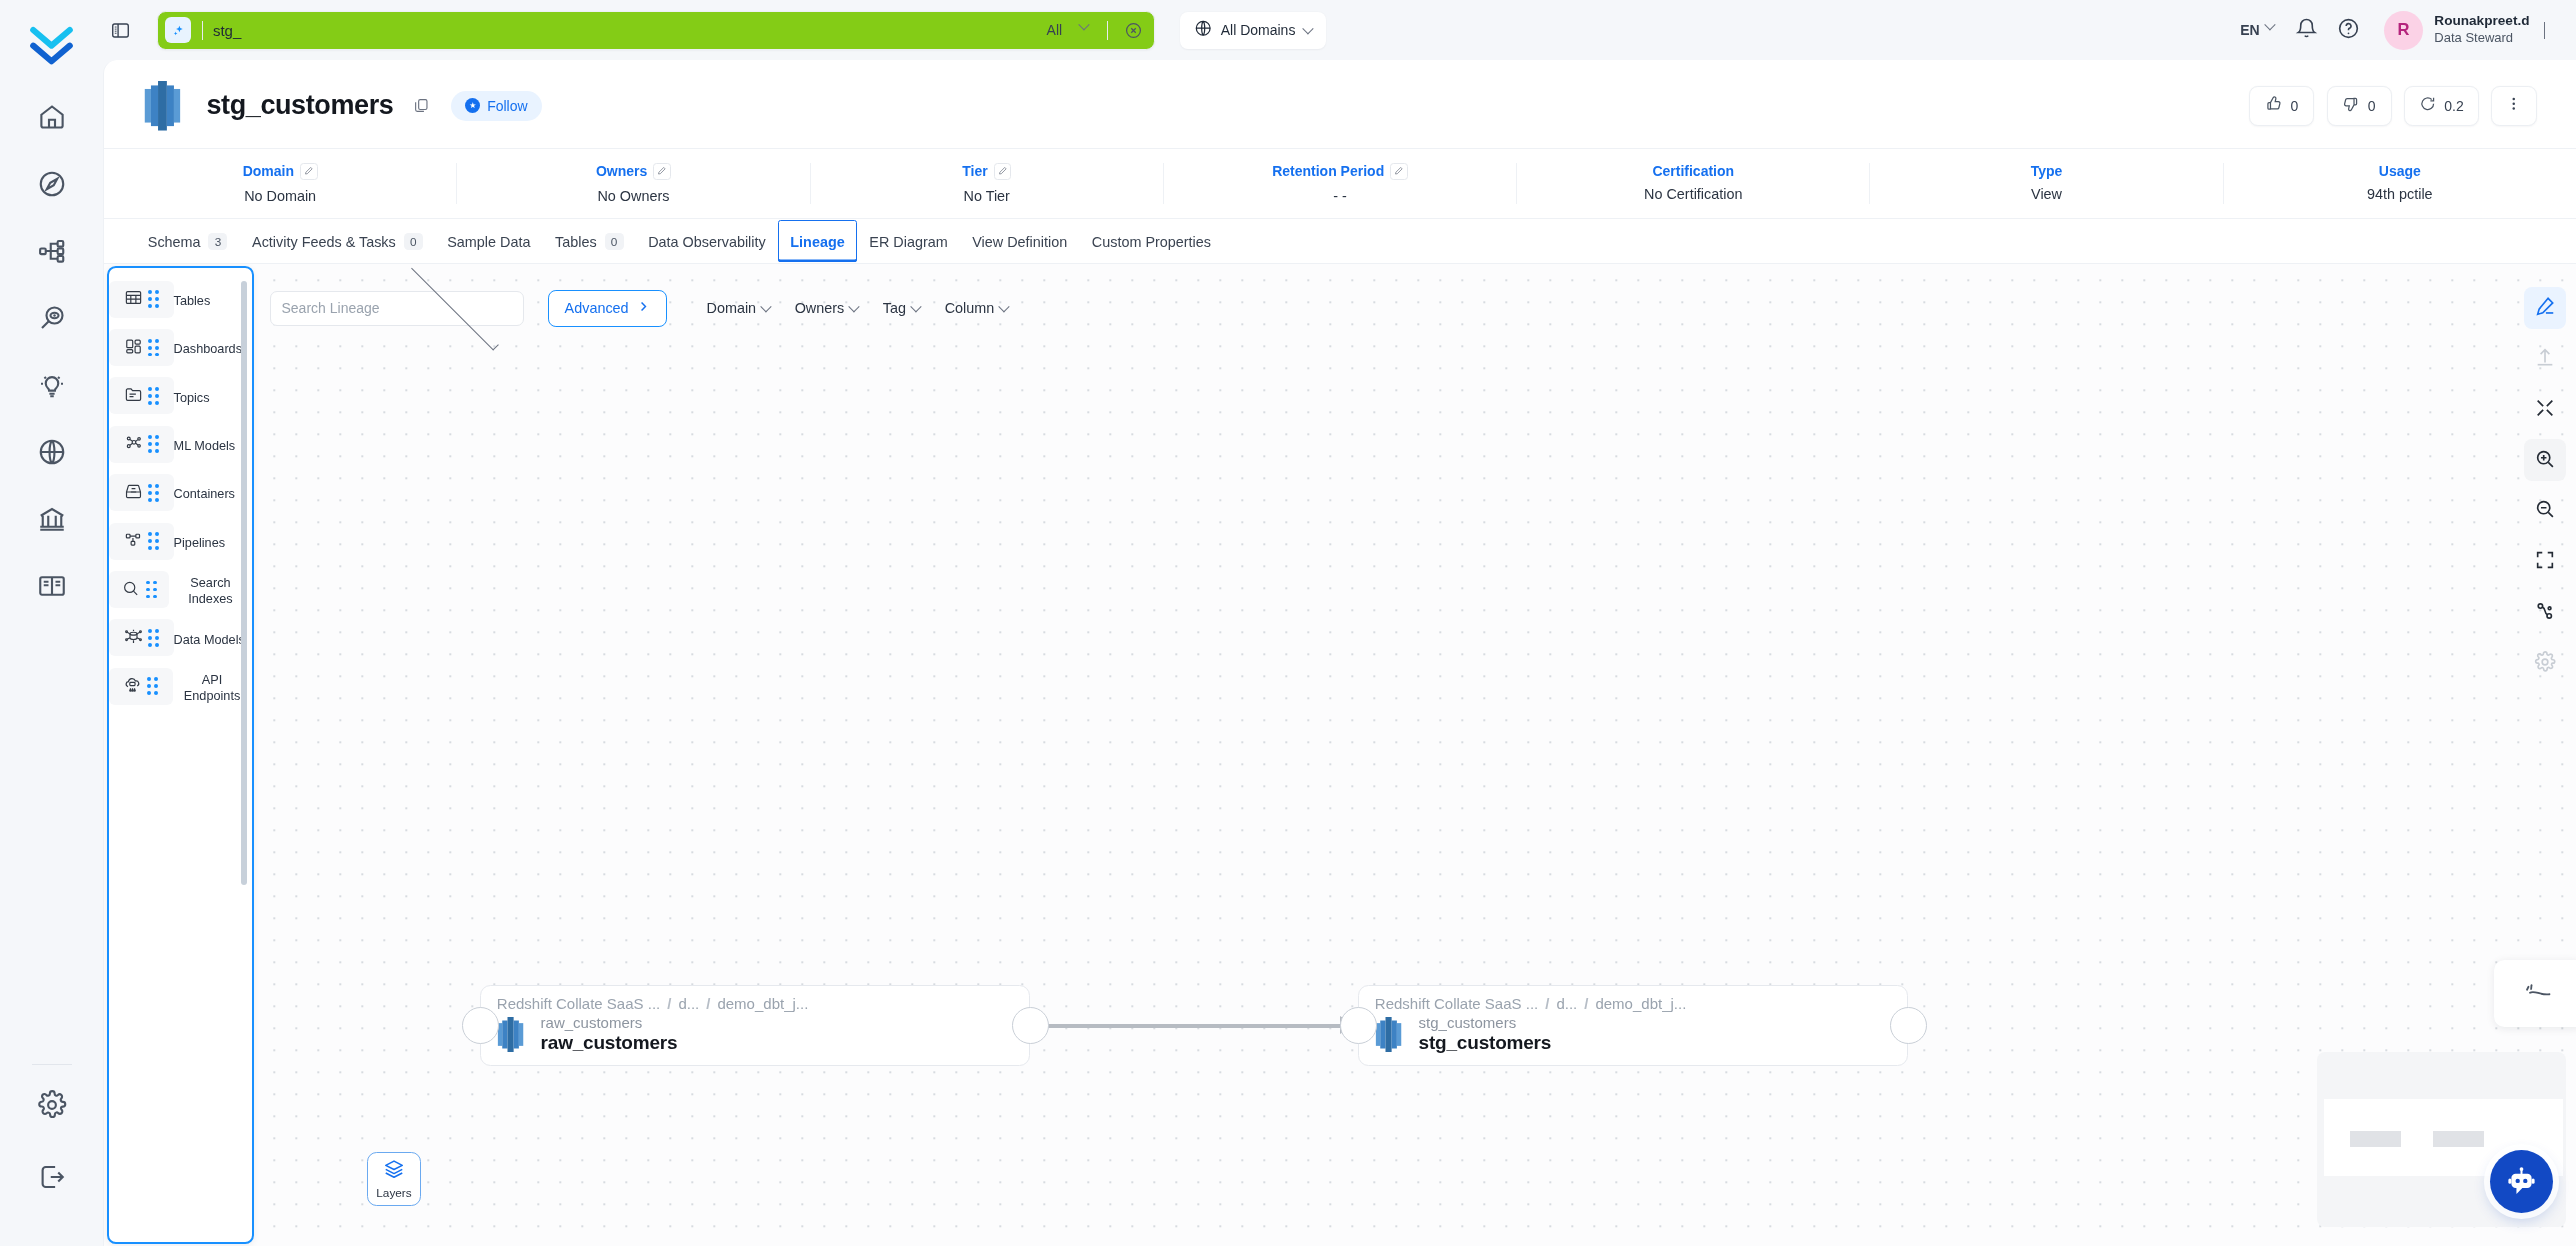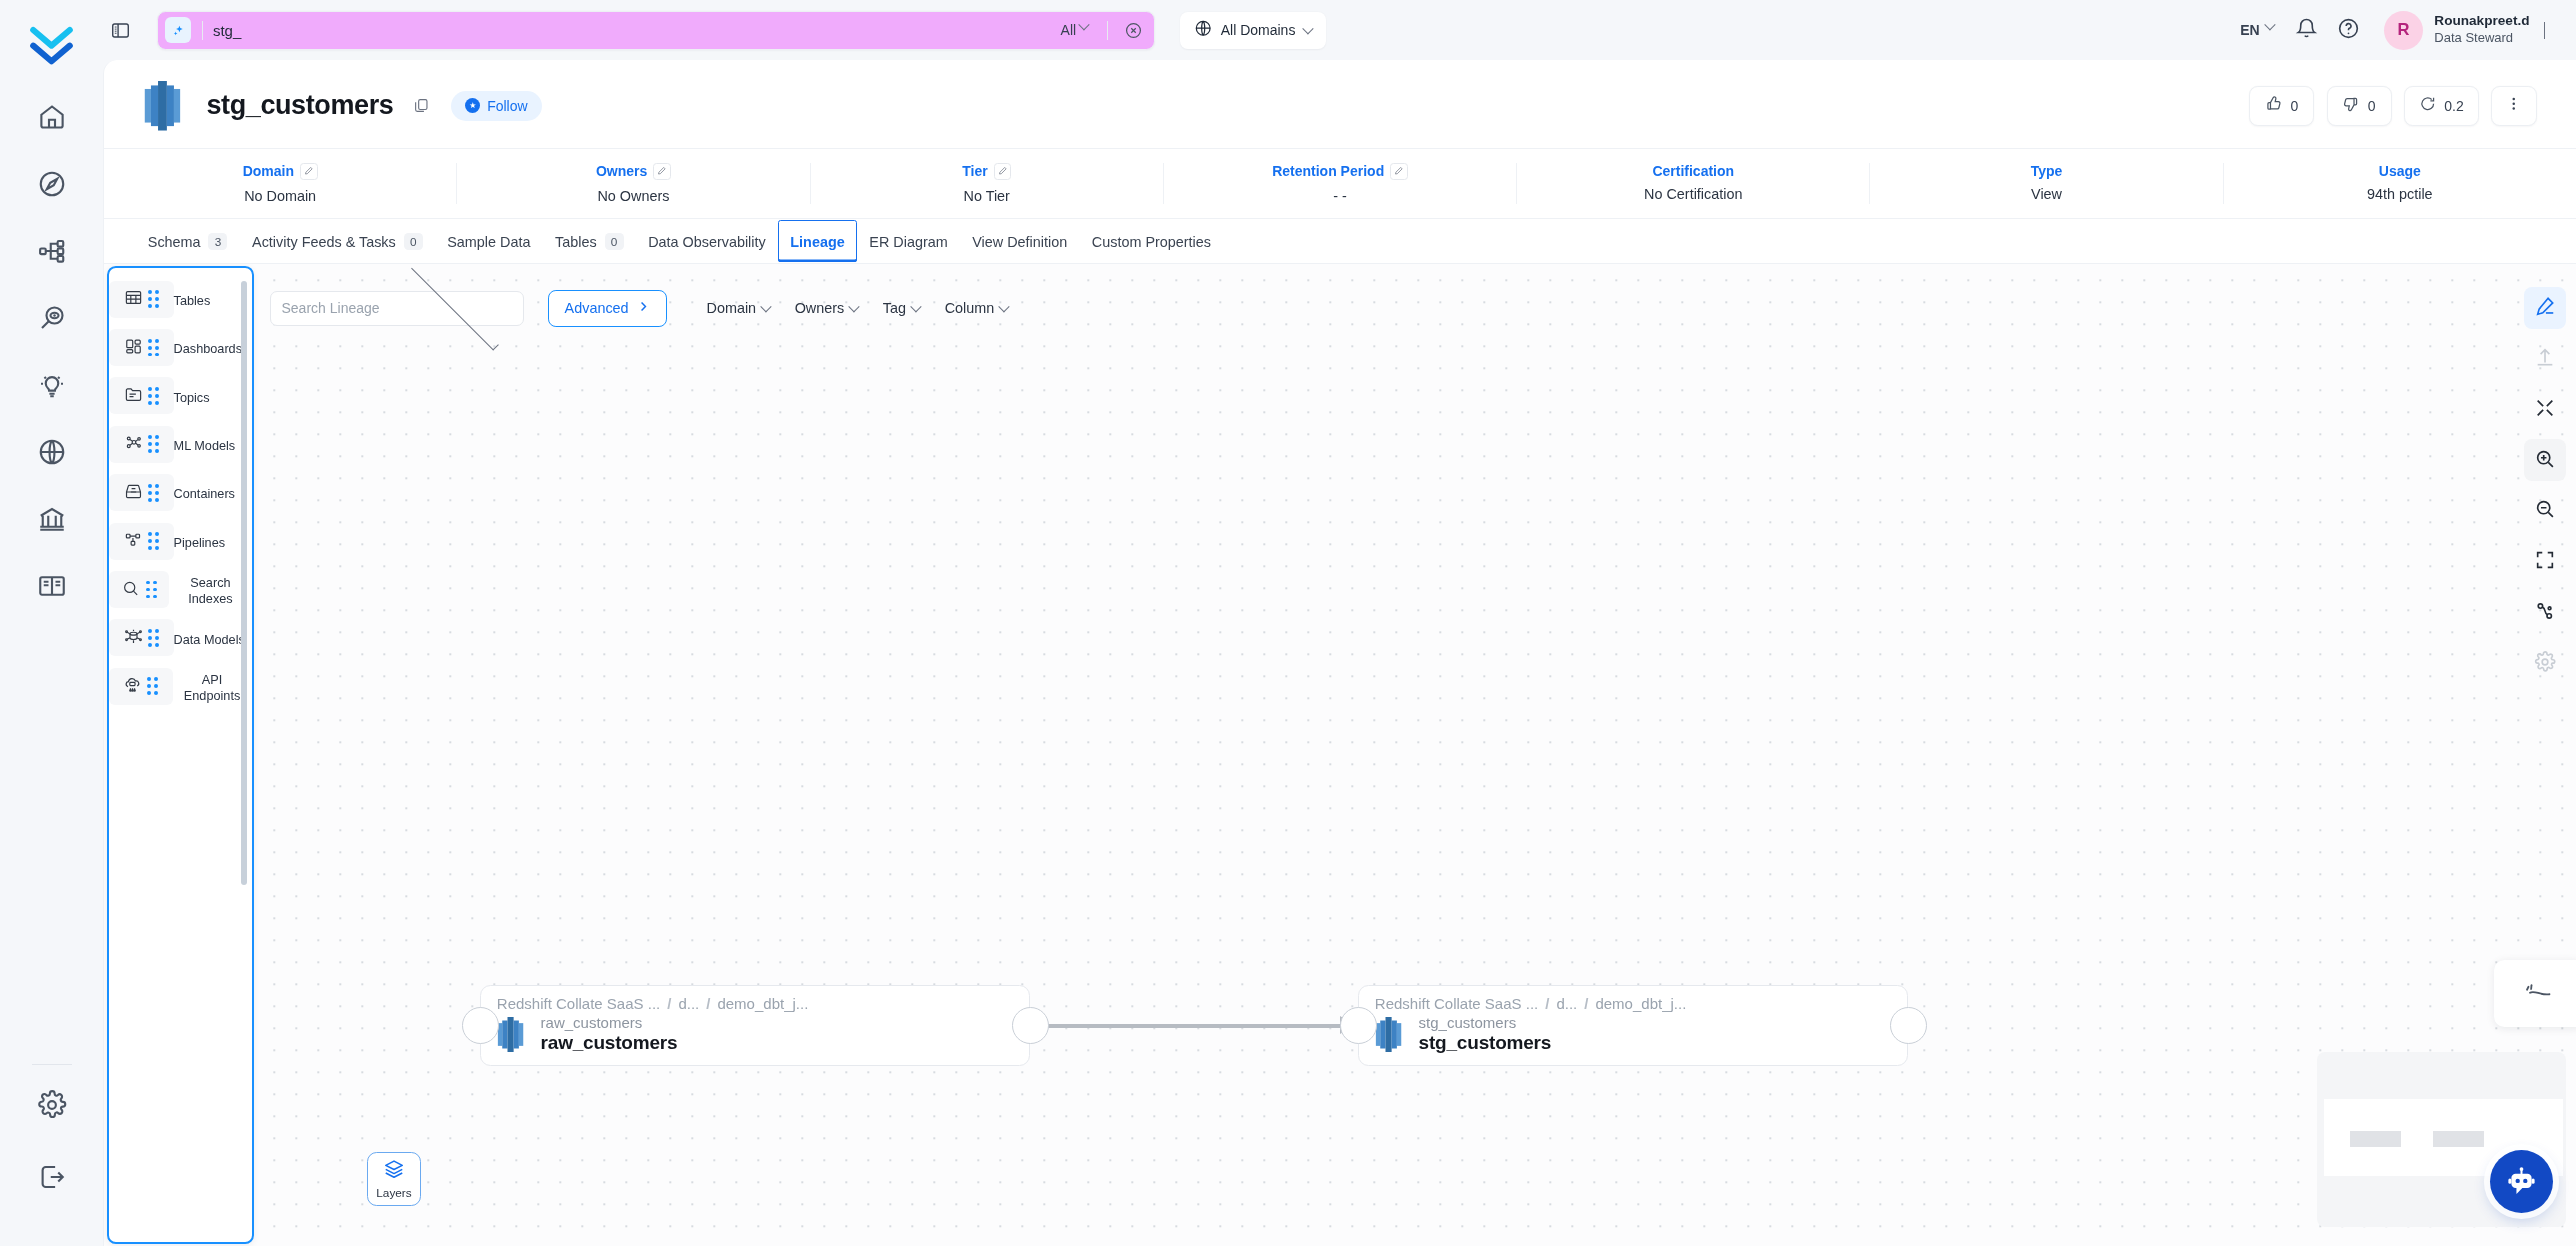--- a/index.html
+++ b/index.html
@@ -38,35 +38,35 @@
   
   .topbar {
     height: 60px; display: flex; align-items: center;
     background: #f5f7fa; padding: 0 31.5px 0 0; gap: 0;
     flex: 0 0 60px;
   }
   .panel-toggle { width: 35px; height: 35px; display:flex; align-items:center; justify-content:center; cursor:pointer; margin-right: 19px;}
   .panel-toggle svg { width: 19px; height: 19px; }
 
   .searchbar {
-    flex: 0 0 998px; height: 39px; background: #f0abfc; border: 0.9px solid #edf0f4;
+    flex: 0 0 998px; height: 39px; background: #84cc16; border: 0.9px solid #edf0f4;
     border-radius: 8.8px; display: flex; align-items: center; padding: 0 5.3px 0 7px;
     box-shadow: 0 0.9px 1.8px rgba(16,24,40,.04);
   }
   .ai-chip {
     width: 26px; height: 26px; border-radius: 6.1px; background: #e8f3fe;
     display: flex; align-items: center; justify-content: center; cursor: pointer; flex: 0 0 26px;
   }
   .vsep { width: 0.9px; height: 19px; background: #e7ebf0; margin: 0 10.5px; flex: 0 0 0.9px; }
   .search-input {
     flex: 1; border: none; outline: none; font-size: 15px; color: #1f2937;
     font-family: "Liberation Sans", sans-serif; background: transparent; min-width: 0;
   }
   .search-input::placeholder { color: #9aa3ae; }
-  .search-scope { display: flex; align-items: flex-start; gap: 4px; font-size: 14px; color: #374151; cursor: pointer; padding: 0 8.8px; white-space: nowrap;}
+  .search-scope { display: flex; align-items: flex-start; gap: 18px; font-size: 14px; color: #374151; cursor: pointer; padding: 0 8.8px; white-space: nowrap;}
   .clear-btn { width: 30px; height: 30px; display:flex; align-items:center; justify-content:center; cursor:pointer; }
 
   .domains-btn {
     margin-left: 24.5px; height: 37px; background: #fff; border-radius: 7.9px;
     display: flex; align-items: center; gap: 8.8px; padding: 0 14px; cursor: pointer;
     box-shadow: 0 0.9px 1.8px rgba(16,24,40,.05); font-size: 14px; color: #1f2937; white-space: nowrap;
   }
   .topbar-right { margin-left: auto; display: flex; align-items: center; gap: 0; }
   .lang { display: flex; align-items: flex-start; gap: 6.1px; font-size: 14px; color: #374151; cursor: pointer; padding: 0 12.3px; font-weight: 600;}
   .icon-btn { width: 42px; height: 39px; display: flex; align-items: center; justify-content: center; cursor: pointer; }

